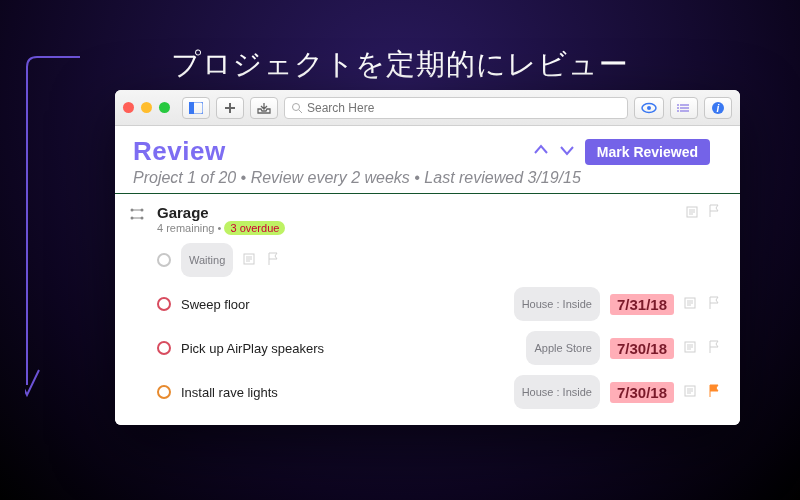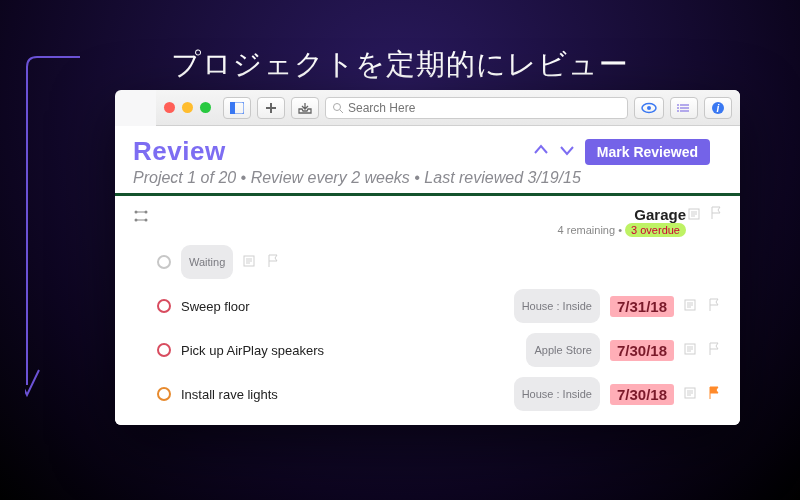--- a/index.html
+++ b/index.html
@@ -26,21 +26,20 @@
     box-shadow: 0 20px 60px rgba(0,0,0,.6);
     overflow: hidden;
     display: flex; flex-direction: column;
   }
   
   .toolbar {
     height: 36px; background: linear-gradient(#f5f5f5,#e9e9e9);
     border-bottom: 1px solid #d0d0d0;
     display: flex; align-items: center; padding: 0 8px; gap: 6px;
     font-size: 12px;
-    margin-left: 41px;
   }
   .traffic { display: flex; gap: 7px; margin-right: 6px; }
   .tl { width: 11px; height: 11px; border-radius: 50%; }
   .tl.red { background:#ff5f57; } .tl.yel { background:#ffbd2e; } .tl.grn { background:#28c940; }
   .tb-btn {
     height: 22px; min-width: 28px; padding: 0 6px;
     background: linear-gradient(#fff,#f0f0f0);
     border: 1px solid #c8c8c8; border-radius: 4px;
     display: flex; align-items: center; justify-content: center;
     color: #555; cursor: pointer;
@@ -74,22 +73,21 @@
     padding:5px 12px; border-radius:4px; font-size:14px; font-weight:600;
     cursor:pointer;
   }
   .subtitle {
     color:#8a8a90; font-size:16px; font-style:italic; margin-top:2px;
   }
   
   .content { flex:1; background:#fff; overflow:auto; }
   .project-head {
     display:flex; align-items:flex-start; padding:10px 18px 4px 14px;
-    border-top:3px solid #14532d;
-    text-align:right;
+    border-top:1px solid #14532d;
   }
   .proj-icon { width:20px; color:#888; margin-right:8px; margin-top:2px; }
   .proj-titles { flex:1; }
   .proj-titles .name { font-weight:700; font-size:15px; color:#222; }
   .proj-sub { font-size:11px; color:#888; margin-top:1px; }
   .overdue-pill {
     background:#bef264; color:#c03; padding:1px 6px; border-radius:8px;
     font-size:11px;
   }
   .proj-right { display:flex; gap:8px; color:#c9c9c9; }

